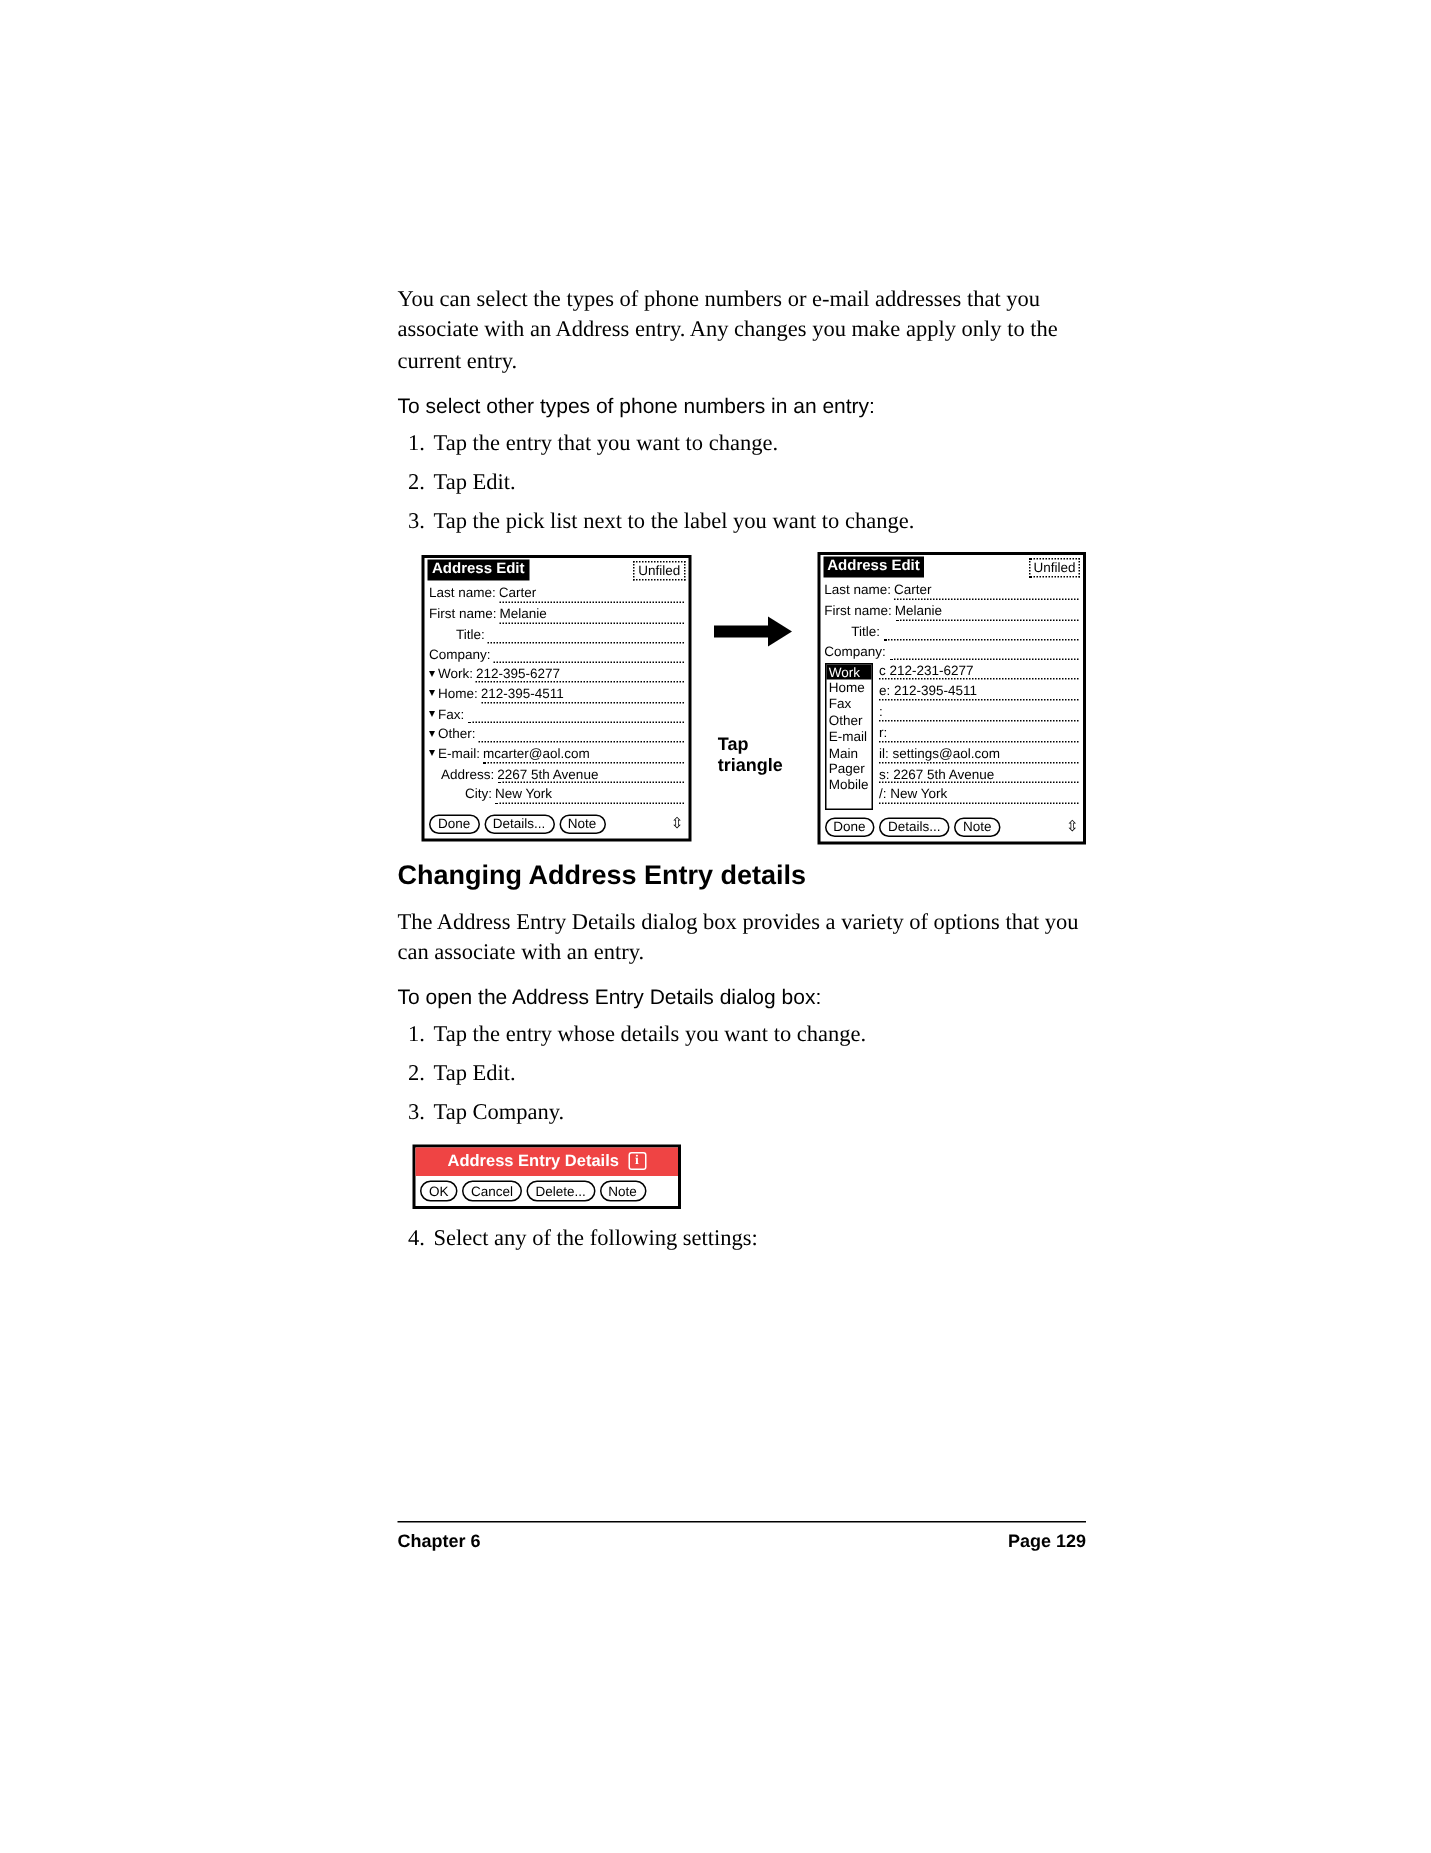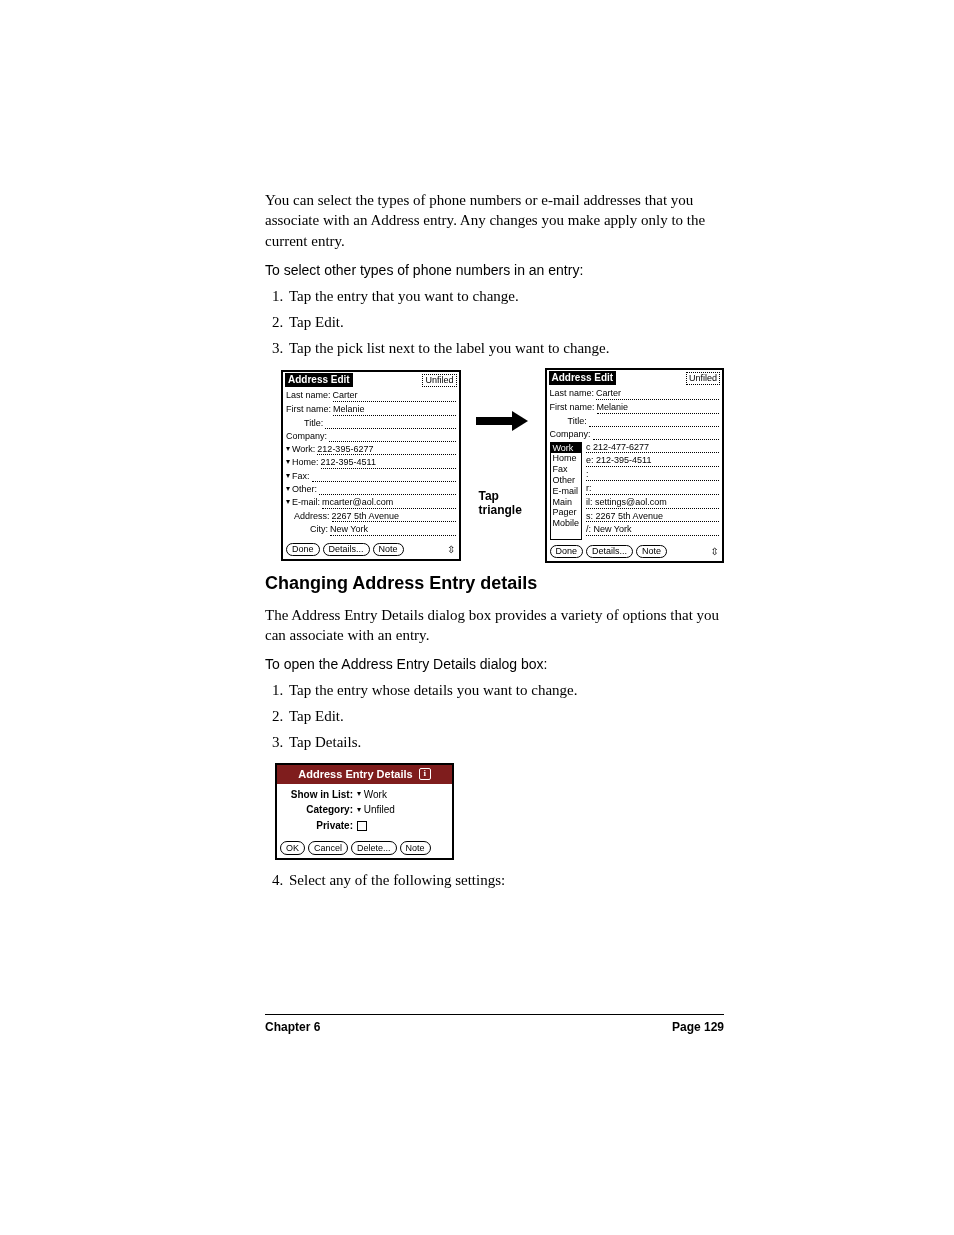--- a/index.html
+++ b/index.html
@@ -147,21 +147,21 @@
   .pick-sel { background:#000; color:#fff; }
 
   .details-shot {
     border:2px solid #000;
     width:175px;
     font-family: Tahoma, Geneva, sans-serif;
     margin: 5px 0 10px 10px;
     font-size:10px;
   }
   .details-shot .dtitle {
-    background:#7f1d1d; color:#fff; text-align:center; font-weight:bold;
+    background:#ef4444; color:#fff; text-align:center; font-weight:bold;
     padding:2px 0;
     font-size:11px;
     display:flex; justify-content:center; gap:6px; align-items:center;
   }
   .info-i {
     display:inline-block;border:1px solid #fff;border-radius:2px;
     width:10px;height:10px;font-size:9px;line-height:9px;text-align:center;
     font-family: serif; font-weight:bold;
   }
   .details-body { padding:4px 6px; }
@@ -296,21 +296,21 @@
             <div>Home</div>
             <div>Fax</div>
             <div>Other</div>
             <div>E-mail</div>
             <div>Main</div>
             <div>Pager</div>
             <div>Mobile</div>
           </div>
           <div style="flex:1;">
             <div class="fld">
-                <span class="val">c 212-477-6277</span>
+                <span class="val">c 212-231-6277</span>
               </div>
             <div class="fld">
                 <span class="val">e: 212-395-4511</span>
               </div>
             <div class="fld">
                 <span class="val">:</span>
               </div>
             <div class="fld">
                 <span class="val">r:</span>
               </div>
@@ -338,41 +338,27 @@
     </div>
   </div>
 
 
   <h2>Changing Address Entry details</h2>
   <p class="body">The Address Entry Details dialog box provides a variety of options that you can associate with an entry.</p>
   <p class="sub">To open the Address Entry Details dialog box:</p>
   <ol class="steps">
     <li>Tap the entry whose details you want to change.</li>
     <li>Tap Edit.</li>
-    <li>Tap Details.</li>
+    <li>Tap Company.</li>
   </ol>
 
   <div class="details-shot">
     <div class="dtitle">
       <span>Address Entry Details</span>
       <span class="info-i">i</span>
-    </div>
-    <div class="details-body">
-      <div class="drow">
-          <span class="dl">Show in List:</span>
-          <span class="dv"><span class="tri">▾</span> <span>Work</span></span>
-        </div>
-      <div class="drow">
-          <span class="dl">Category:</span>
-          <span class="dv"><span class="tri">▾</span> <span>Unfiled</span></span>
-        </div>
-      <div class="drow">
-          <span class="dl">Private:</span>
-          <span class="dv"><span class="cbox"></span></span>
-        </div>
     </div>
     <div class="details-btns">
       <span class="pill">OK</span>
       <span class="pill">Cancel</span>
       <span class="pill">Delete...</span>
       <span class="pill">Note</span>
     </div>
   </div>
 
   <ol class="steps" start="4">

